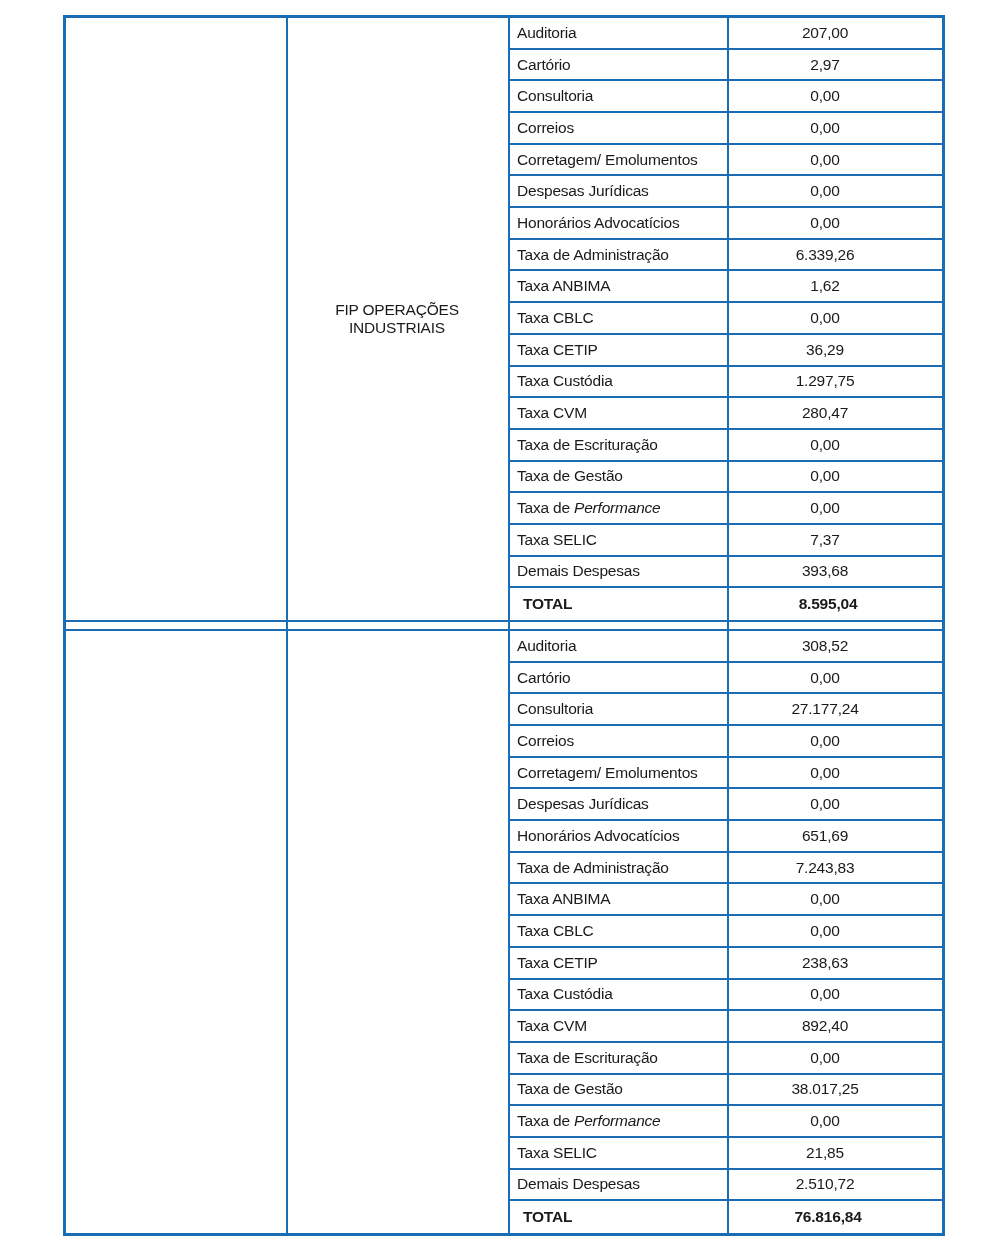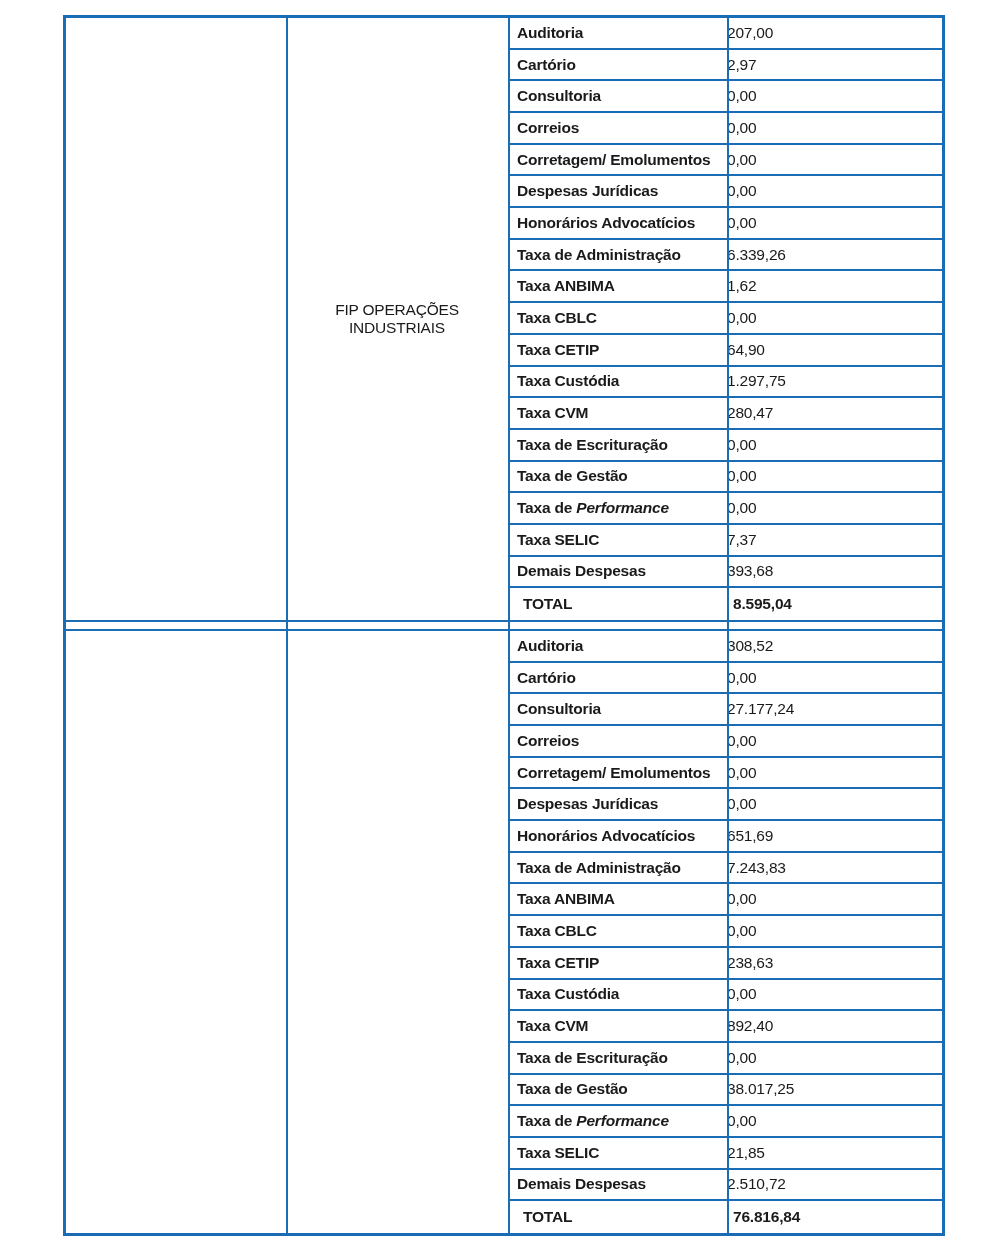--- a/index.html
+++ b/index.html
@@ -67,24 +67,23 @@
     align-items:center;
     font-size:15.5px;
     letter-spacing:-0.2px;
   }
   .row:last-child{border-bottom:none;}
   .label-cell{
     padding-left:9px;
     padding-right:4px;
     white-space:nowrap;
     overflow:hidden;
-    font-weight:bold;
   }
   .value-cell{
-    text-align:left;
+    text-align:center;
     padding-right:22px;
     white-space:nowrap;
   }
   .row.total .label-cell,
   .row.total .value-cell{font-weight:bold;margin-left:6px;}
   .lbl-italic{font-style:italic;}
 </style>
 </head>
 <body>
 
@@ -146,21 +145,21 @@
     <div class="value-cell">1,62</div>
   </div>
 
   <div class="row">
     <div class="label-cell"><span class="lbl-text">Taxa CBLC</span><span class="lbl-italic"></span></div>
     <div class="value-cell">0,00</div>
   </div>
 
   <div class="row">
     <div class="label-cell"><span class="lbl-text">Taxa CETIP</span><span class="lbl-italic"></span></div>
-    <div class="value-cell">64,90</div>
+    <div class="value-cell">36,29</div>
   </div>
 
   <div class="row">
     <div class="label-cell"><span class="lbl-text">Taxa Custódia</span><span class="lbl-italic"></span></div>
     <div class="value-cell">1.297,75</div>
   </div>
 
   <div class="row">
     <div class="label-cell"><span class="lbl-text">Taxa CVM</span><span class="lbl-italic"></span></div>
     <div class="value-cell">280,47</div>

